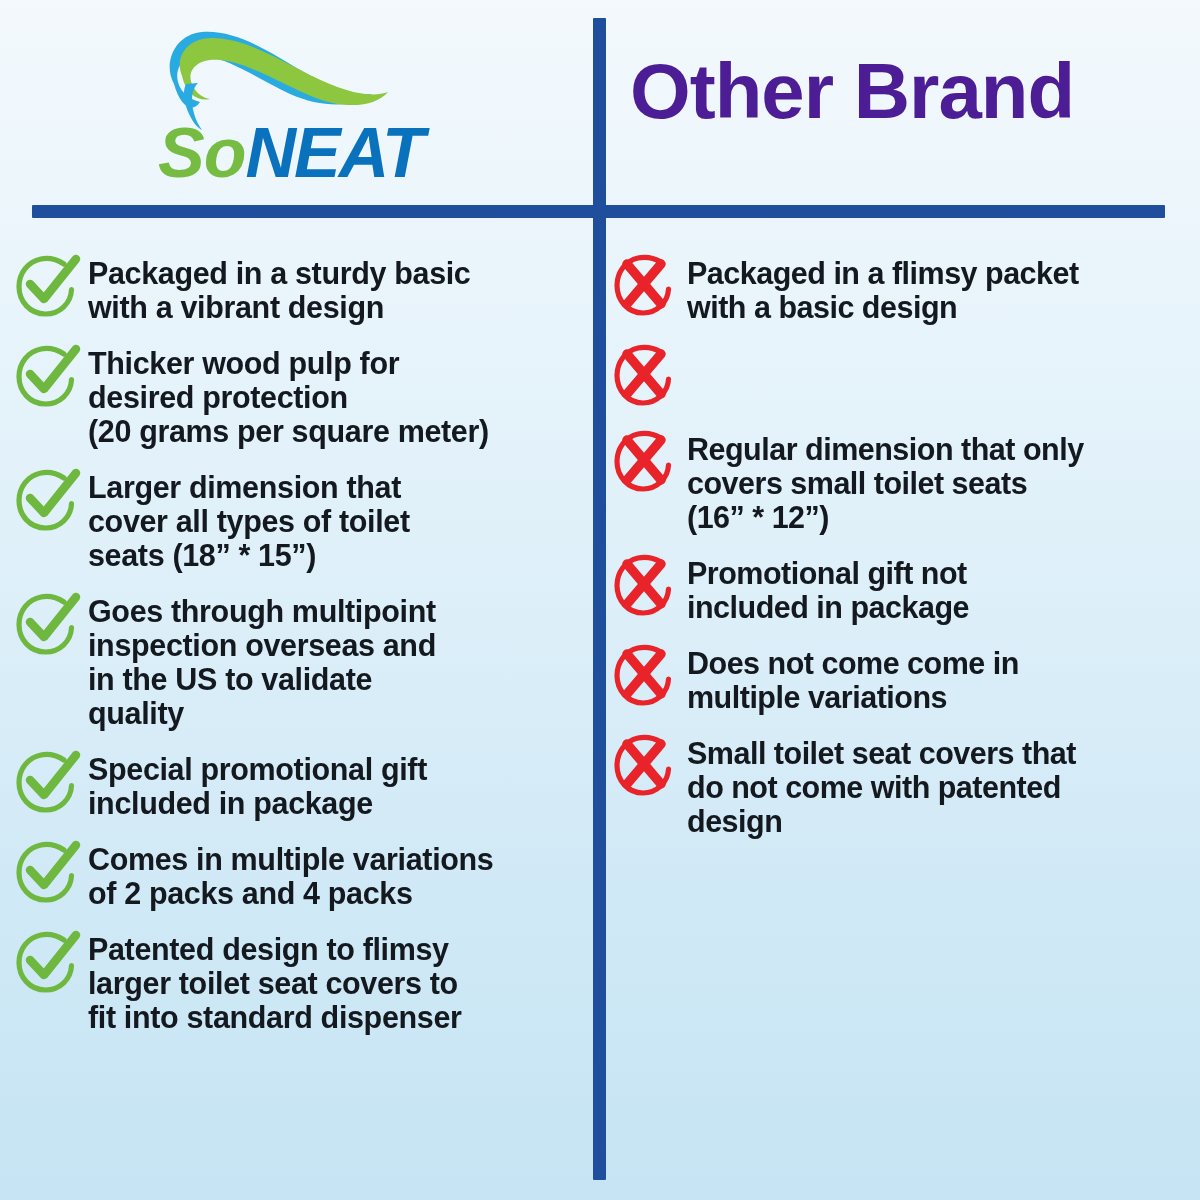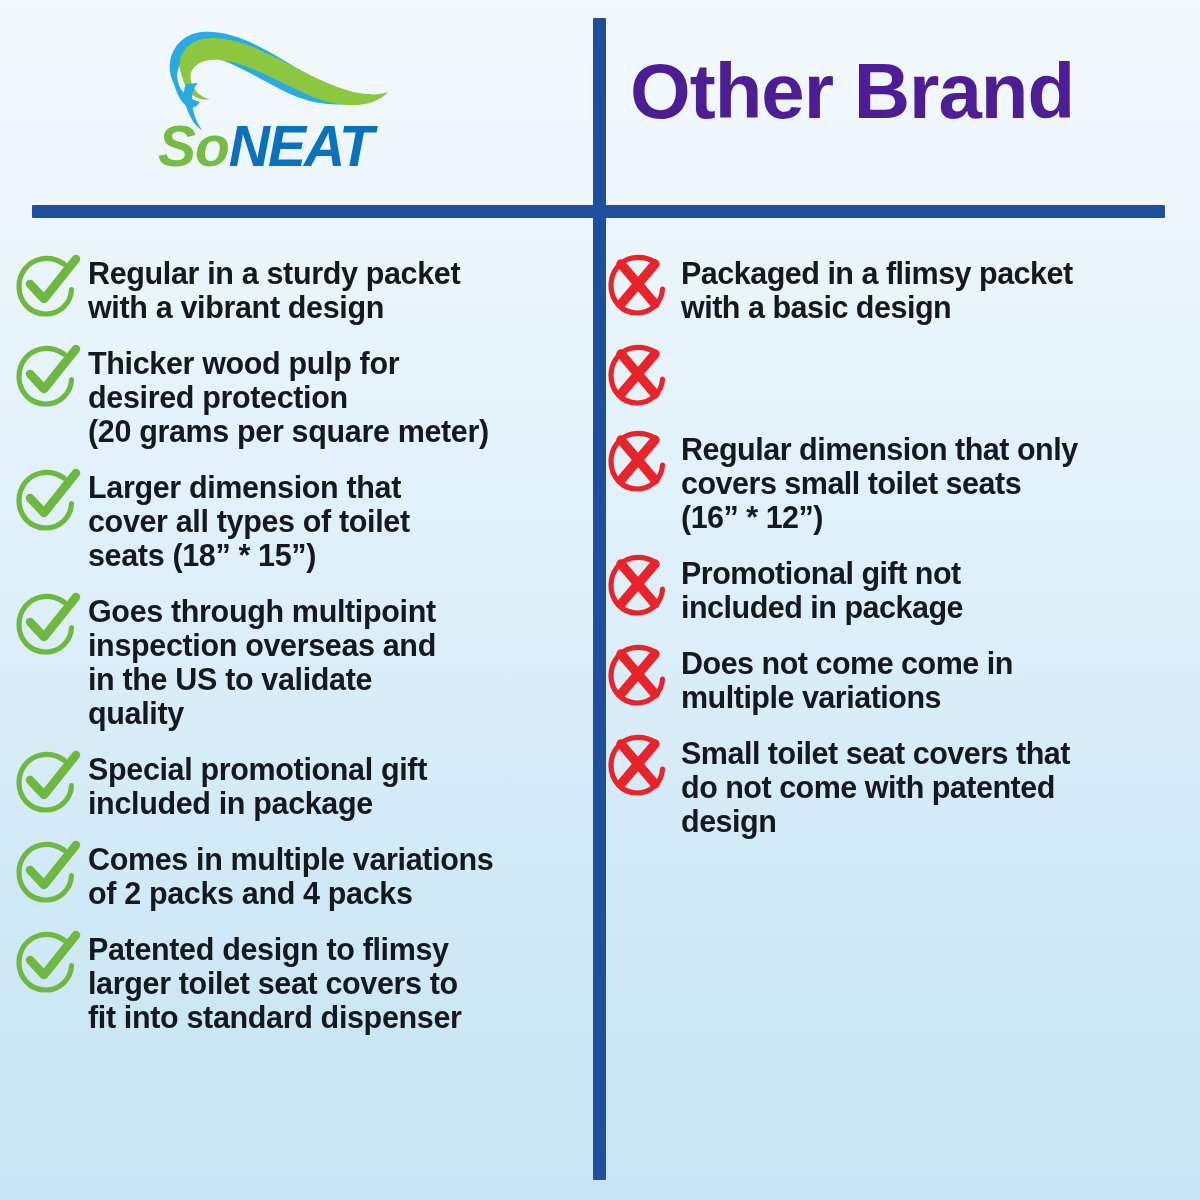--- a/index.html
+++ b/index.html
@@ -54,21 +54,21 @@
   .logo-mark {
     position: absolute;
     left: 0; top: 0;
     width: 340px;
     height: 110px;
   }
   .logo-wordmark {
     position: absolute;
     left: 18px;
     top: 96px;
-    font-size: 57px;
+    font-size: 70px;
     font-weight: bold;
     font-style: italic;
     letter-spacing: -1px;
     line-height: 1;
     white-space: nowrap;
   }
   .logo-so { color: #76bc43; }
   .logo-neat { color: #0a72bd; letter-spacing: -2px; }
 
   .other-brand-title {
@@ -91,21 +91,21 @@
     top: 218px;
     width: 1200px;
     height: 982px;
     display: flex;
   }
   .column {
     position: relative;
     padding-top: 35px;
   }
   .column-left  { width: 593px; padding-left: 14px; padding-right: 10px; }
-  .column-right { width: 562px; padding-left: 14px; padding-right: 8px; }
+  .column-right { width: 562px; padding-left: 20px; padding-right: 8px; }
 
   .feature-row {
     display: flex;
     align-items: flex-start;
     margin-bottom: 18px;
   }
   .column-left  .feature-row { margin-bottom: 19px; }
   .column-right .feature-row { margin-bottom: 19px; }
 
   .feature-icon {
@@ -161,21 +161,21 @@
 
   <div class="column column-left">
     <div class="feature-row">
       <span class="feature-icon">
         <svg viewBox="0 0 74 66" xmlns="http://www.w3.org/2000/svg">
           <path d="M50 10 C43 5.5, 34.5 3.5, 27 5 C14 7.5, 5 19, 5 32.5 C5 47.5, 16 60, 31.5 60
                    C46 60, 57 49, 57.5 35.5" fill="none" stroke="#6eb83f" stroke-width="5.2" stroke-linecap="round"></path>
           <path d="M16 30 L30 45 L62 5" fill="none" stroke="#6eb83f" stroke-width="8.5" stroke-linecap="round" stroke-linejoin="round"></path>
         </svg>
       </span>
-      <span class="feature-text">Regular in a sturdy packet
+      <span class="feature-text">Packaged in a sturdy basic
 with a vibrant design</span>
     </div>
     <div class="feature-row">
       <span class="feature-icon">
         <svg viewBox="0 0 74 66" xmlns="http://www.w3.org/2000/svg">
           <path d="M50 10 C43 5.5, 34.5 3.5, 27 5 C14 7.5, 5 19, 5 32.5 C5 47.5, 16 60, 31.5 60
                    C46 60, 57 49, 57.5 35.5" fill="none" stroke="#6eb83f" stroke-width="5.2" stroke-linecap="round"></path>
           <path d="M16 30 L30 45 L62 5" fill="none" stroke="#6eb83f" stroke-width="8.5" stroke-linecap="round" stroke-linejoin="round"></path>
         </svg>
       </span>

